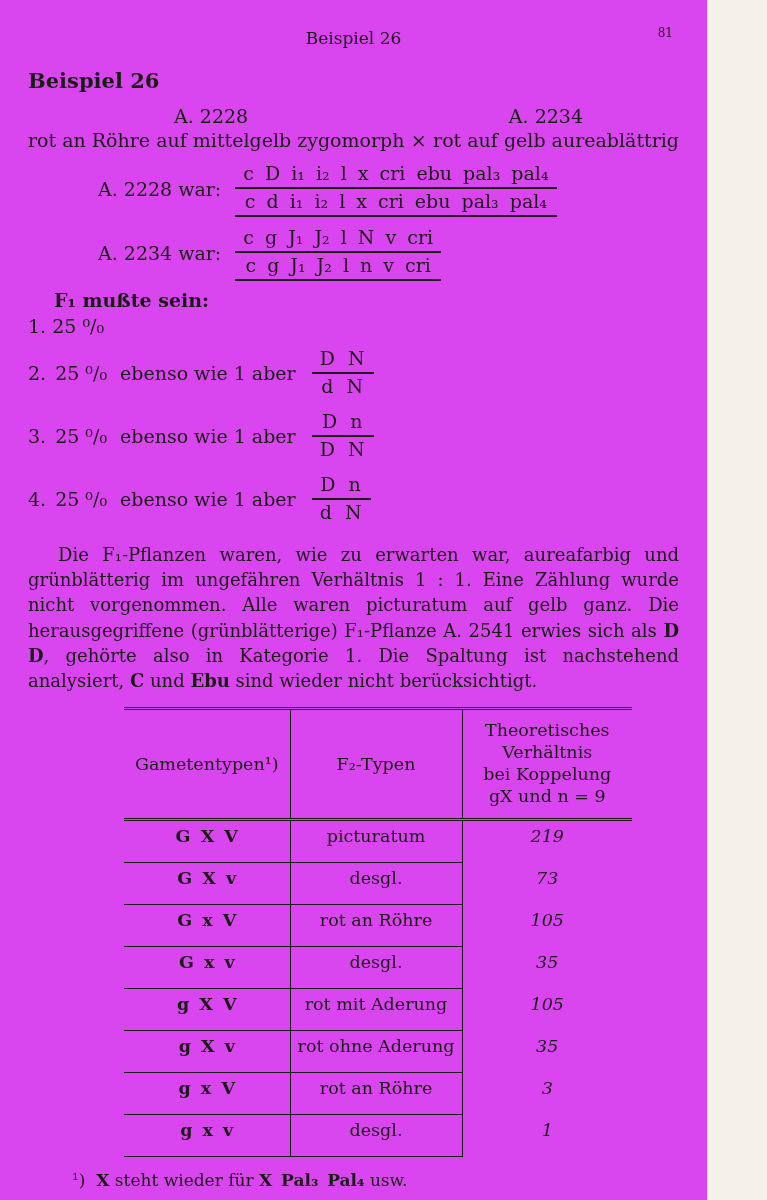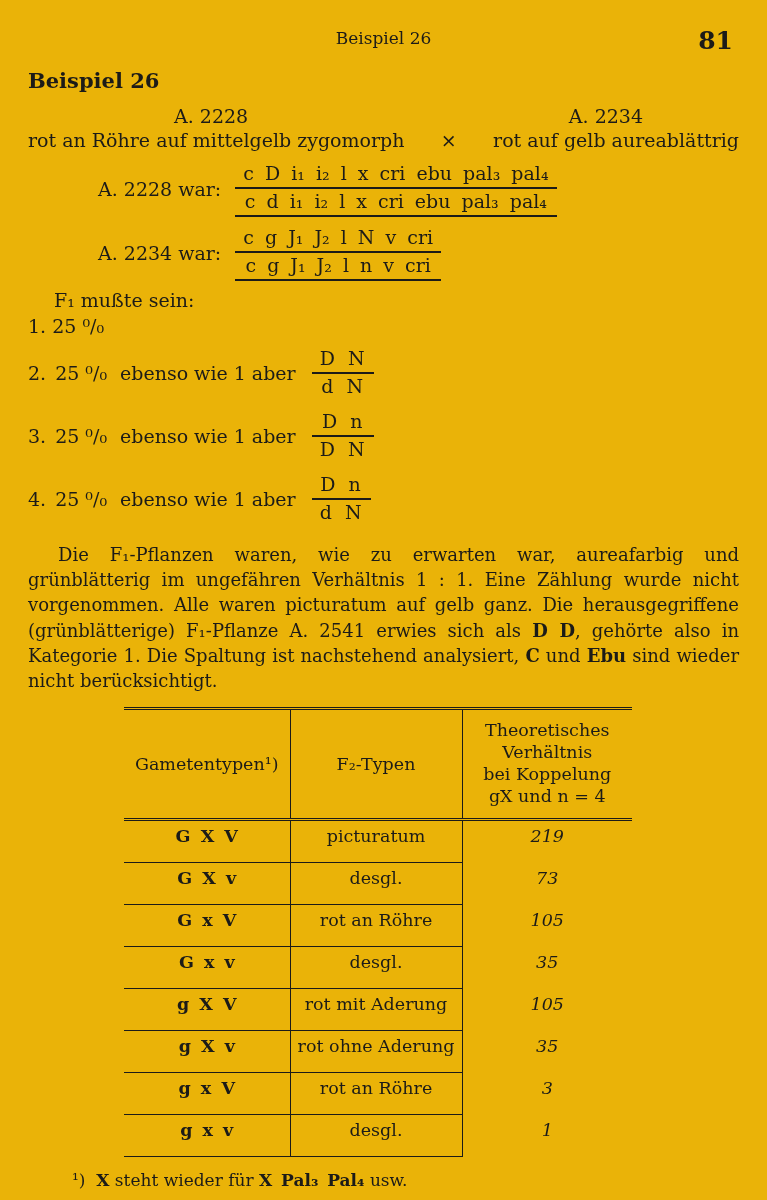--- a/index.html
+++ b/index.html
@@ -3,51 +3,51 @@
 <meta charset="utf-8">
 <style>
   * { box-sizing: border-box; }
   html, body { margin: 0; padding: 0; }
   body {
     width: 767px; height: 1200px;
     background: #f3f1ea;
     font-family: "DejaVu Serif", "Liberation Serif", serif;
   }
   .page {
-    width: 767px; height: 1200px;
-    background: #eab308;
+    width: 707px; height: 1200px;
+    background: #d946ef;
     color: #1c1b18;
     font-size: 19px;
     padding: 28px 28px 16px 28px;
     position: relative;
     overflow: hidden;
   }
 
   
   .running-header { position: relative; text-align: center; font-size: 17px; margin-bottom: 20px; }
-  .page-number { position: absolute; right: 6px; top: -2px; font-size: 25px; font-weight: bold; }
+  .page-number { position: absolute; right: 6px; top: -2px; font-size: 12px; font-weight: normal; }
 
   
   .example-title { font-weight: bold; font-size: 21px; margin: 0 0 12px 0; }
 
   
   .cross-ids { display: flex; margin-bottom: 2px; }
   .cross-ids .cid-left { margin-left: 146px; }
   .cross-ids .cid-right { margin-left: auto; margin-right: 96px; }
   .cross-desc { display: flex; justify-content: space-between; margin-bottom: 10px; }
   .cross-sym { padding: 0 6px; }
 
   
   .geno-row { display: flex; align-items: center; padding-left: 70px; margin: 4px 0 8px 0; }
   .frac { display: inline-flex; flex-direction: column; text-align: center; font-weight: normal; margin-left: 14px; }
   .frac .num, .frac .den { padding: 1px 8px 3px 8px; word-spacing: 5px; white-space: nowrap; }
   .frac .num { border-bottom: 2px solid #1c1b18; }
   .frac .den.underlined { border-bottom: 2px solid #1c1b18; }
 
-  .f1-intro { padding-left: 26px; margin: 8px 0 4px 0; }
+  .f1-intro { padding-left: 26px; margin: 8px 0 4px 0; font-weight: bold; }
 
   
   .cat1 { display: flex; align-items: center; margin: 4px 0 8px 0; }
   .cat1 .cat-lead { white-space: nowrap; width: 112px; flex-shrink: 0; }
   .gamete-block { flex: 1; }
   .gamete-row { display: flex; align-items: baseline; }
   .gamete-row .glab { width: 184px; flex-shrink: 0; }
   .gamete-row .gval {
     flex: 1; font-weight: bold; white-space: nowrap;
     word-spacing: 6px; border-bottom: 2px solid #1c1b18;
@@ -176,21 +176,21 @@
         <col class="w2">
         <col class="w3">
       </colgroup>
     <thead>
       <tr>
         <th class="c1">Gametentypen¹)</th>
         <th class="c2">F₂-Typen</th>
         <th class="c3">Theoretisches
 Verhältnis
 bei Koppelung
-gX und n = 4</th>
+gX und n = 9</th>
       </tr>
     </thead>
     <tbody>
       <tr>
         <td class="c1">G X V</td>
         <td class="c2">picturatum</td>
         <td class="c3">219</td>
       </tr>
       <tr>
         <td class="c1">G X v</td>

